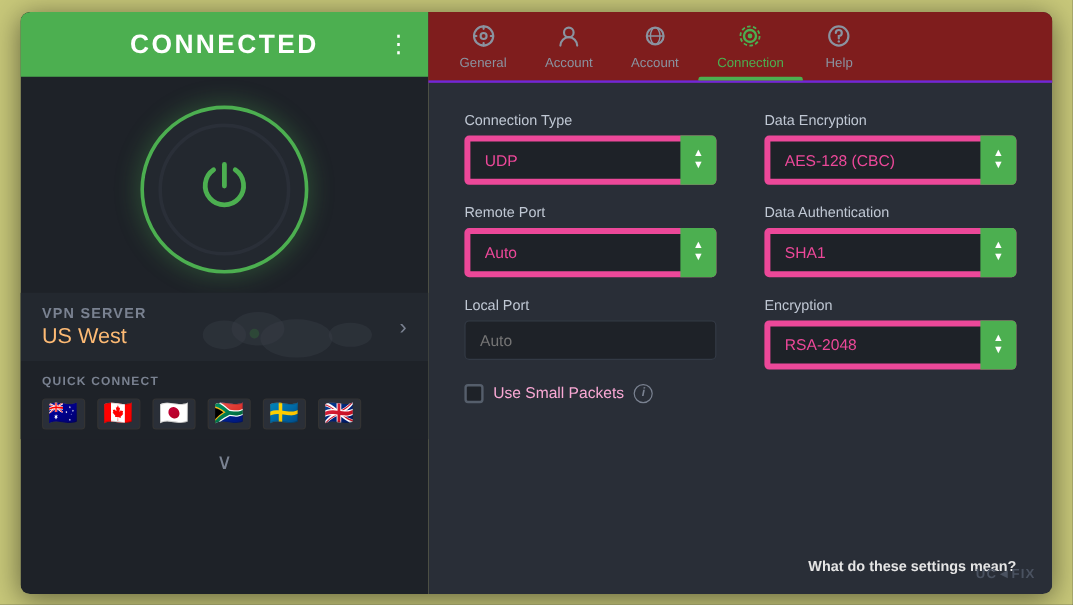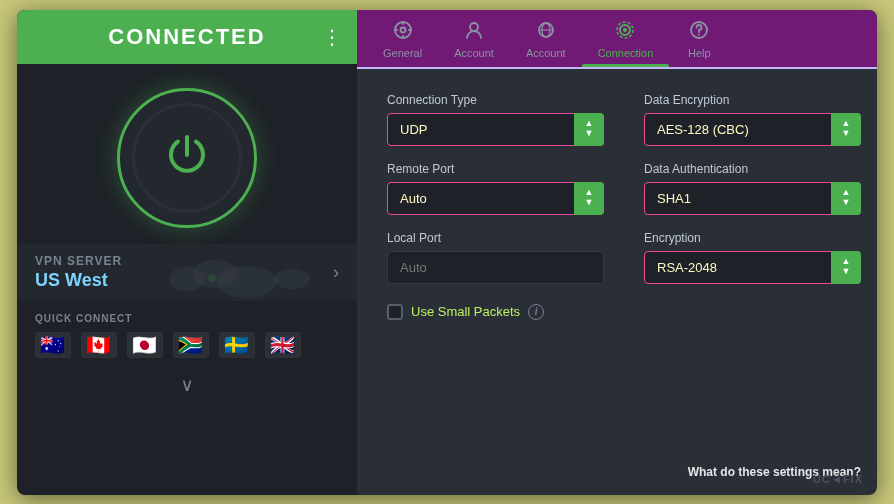--- a/index.html
+++ b/index.html
@@ -108,22 +108,22 @@
     }
     .vpn-server-label {
       font-size: 12px;
       color: #7a8291;
       letter-spacing: 1px;
       text-transform: uppercase;
       font-weight: 600;
     }
     .vpn-server-name {
       font-size: 18px;
-      color: #7dd3fc;
-      font-weight: 700;
+      color: #fdba74;
+      font-weight: 400;
       margin-top: 2px;
     }
     .vpn-chevron {
       margin-left: auto;
       color: #7a8291;
       font-size: 18px;
       z-index: 2;
     }
     .quick-connect-section {
       padding: 12px 31px 8px 18px;
@@ -166,23 +166,23 @@
     
     .right-panel {
       flex: 1;
       background: #292e37;
       display: flex;
       flex-direction: column;
     }
     .tab-bar {
       display: flex;
       align-items: flex-start;
-      background: #701a75;
+      background: #7f1d1d;
       padding: 0 10px;
-      border-bottom: 2px solid #c4b5fd;
+      border-bottom: 2px solid #6d28d9;
       flex-shrink: 0;
     }
     .tab-item {
       display: flex;
       flex-direction: column;
       align-items: center;
       justify-content: center;
       padding: 10px 16px 8px 16px;
       cursor: pointer;
       color: #8a93a0;
@@ -206,21 +206,21 @@
     .tab-icon {
       font-size: 18px;
       line-height: 1;
     }
     .tab-label {
       font-size: 11px;
       font-weight: 500;
     }
     .settings-content {
       flex: 1;
-      padding: 24px 16px 16px 30px;
+      padding: 24px 30px 16px 30px;
       display: flex;
       flex-direction: column;
       gap: 0;
       justify-content: space-between;
     }
     .settings-columns {
       display: flex;
       gap: 40px;
       flex: 1;
     }
@@ -242,23 +242,23 @@
     }
     .select-wrapper {
       position: relative;
       display: flex;
       align-items: center;
     }
     .setting-select {
       width: 100%;
       padding: 8px 36px 8px 12px;
       background: #1e2228;
-      border: 1px solid #ec4899;
+      border: 5px solid #ec4899;
       border-radius: 4px;
-      color: #fef9c3;
+      color: #ec4899;
       font-size: 13px;
       appearance: none;
       cursor: pointer;
       outline: none;
     }
     .select-arrows {
       position: absolute;
       right: 0;
       top: 0;
       bottom: 0;
@@ -296,21 +296,21 @@
       width: 16px;
       height: 16px;
       border: 2px solid #555e6b;
       background: #1e2228;
       border-radius: 3px;
       flex-shrink: 0;
       cursor: pointer;
     }
     .small-packets-label {
       font-size: 13px;
-      color: #bef264;
+      color: #f9a8d4;
     }
     .info-icon {
       width: 16px;
       height: 16px;
       border-radius: 50%;
       border: 1.5px solid #7a8291;
       color: #7a8291;
       font-size: 10px;
       display: flex;
       align-items: center;

